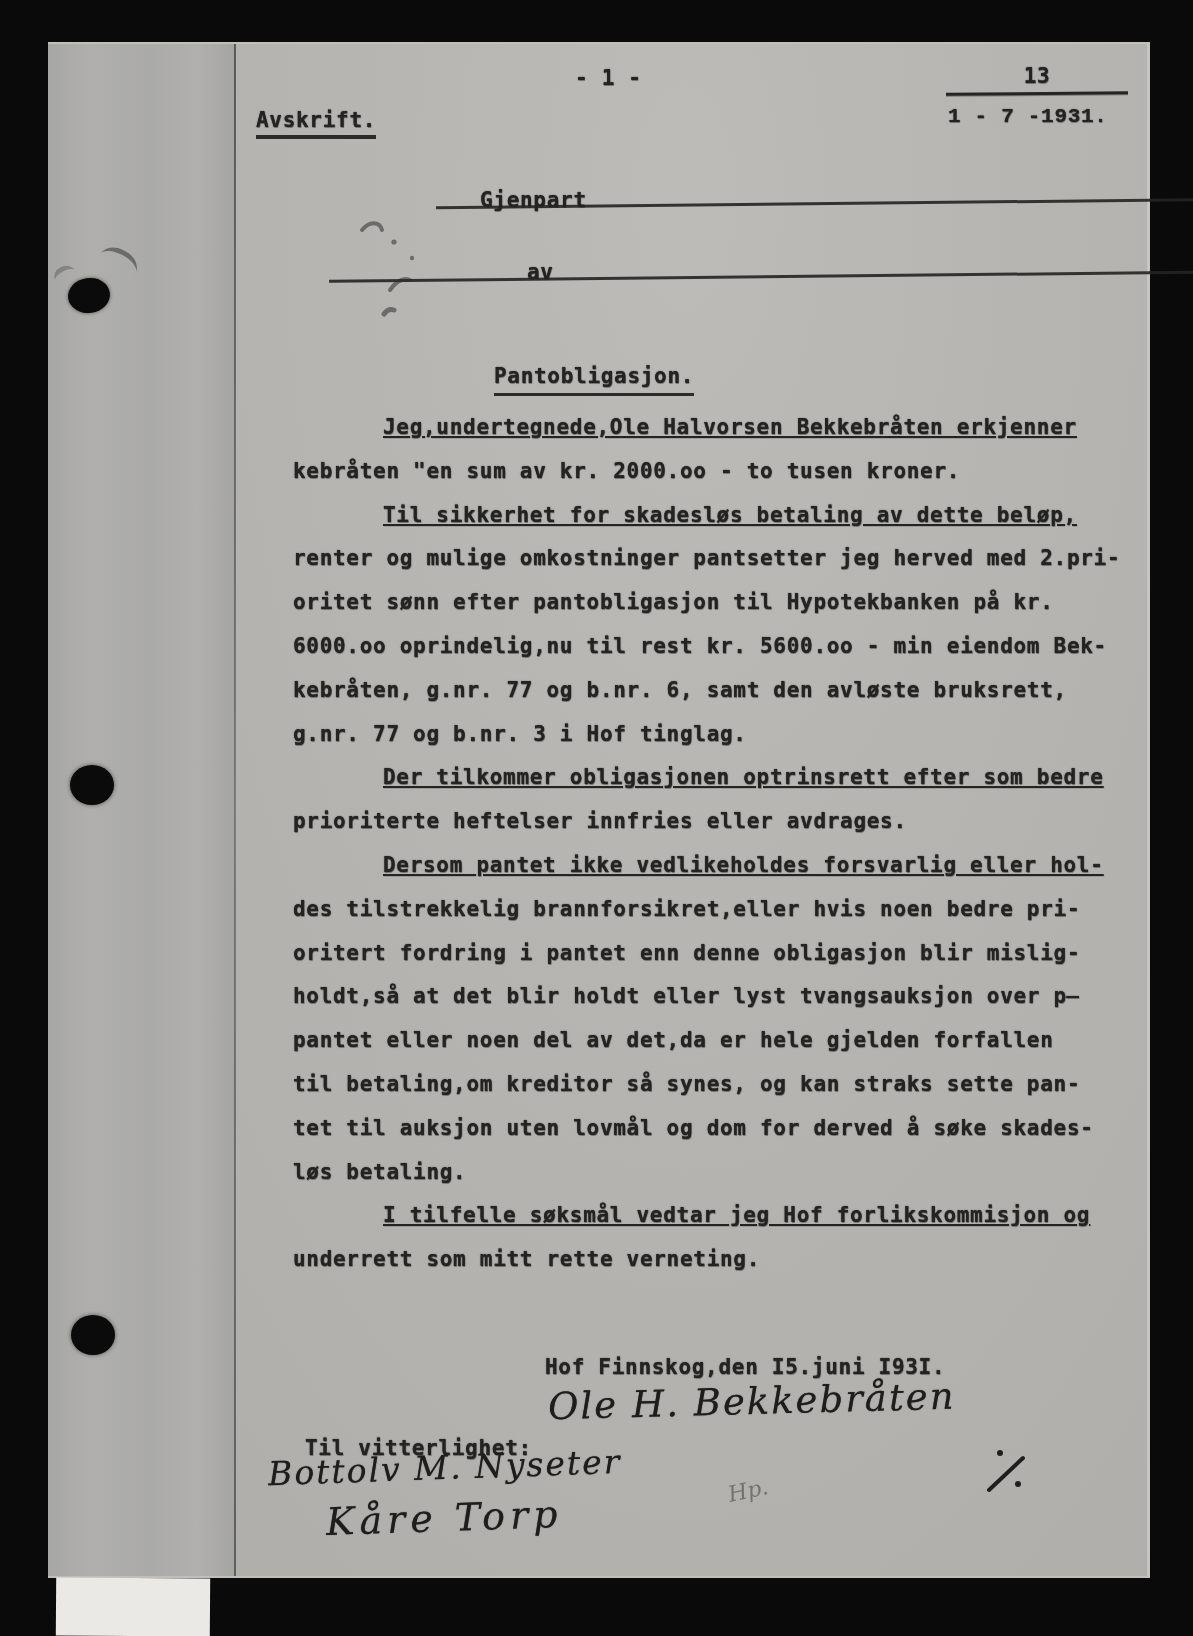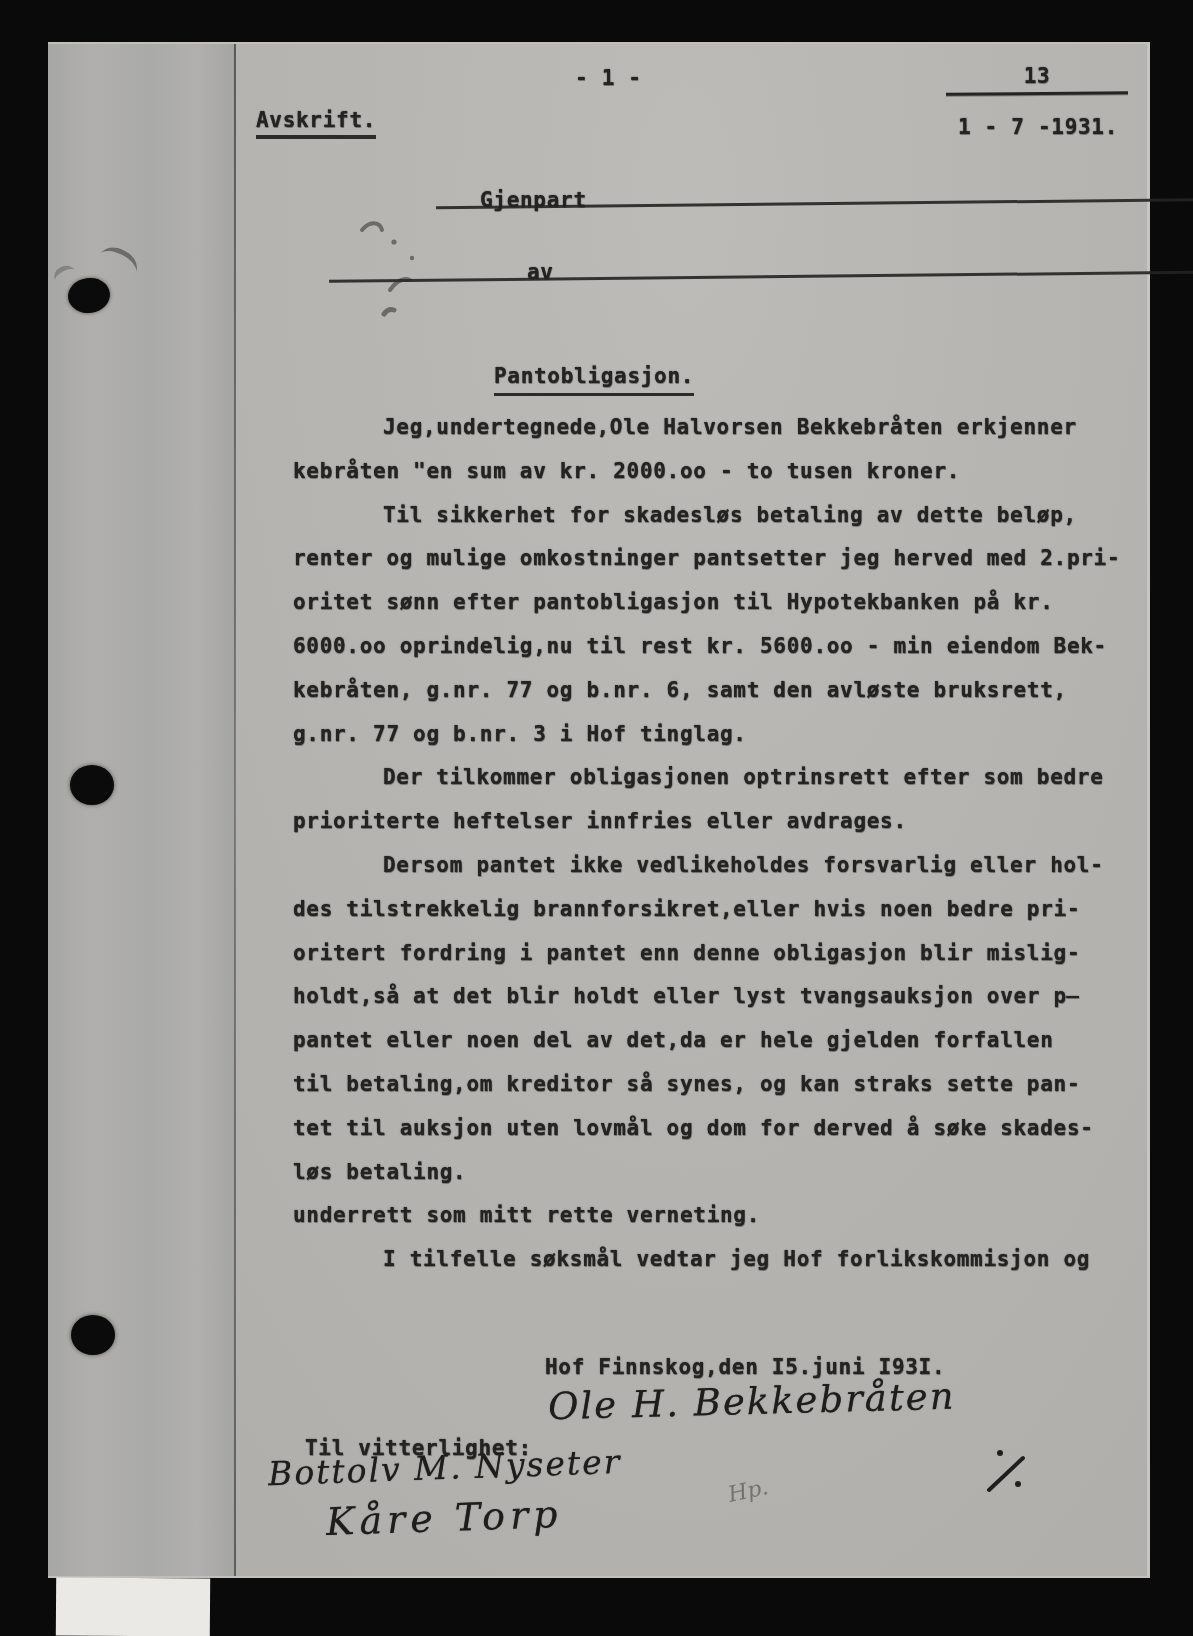--- a/index.html
+++ b/index.html
@@ -61,26 +61,26 @@
   }
   .strike-wide::after{left:-18%;right:-18%;}
 
   
   .journal{position:absolute;left:898px;top:20px;width:182px;text-align:center;}
   .journal .num{display:block;}
   .journal .rule{
     margin-top:4px;height:3px;background:#242422;transform:rotate(-.5deg);
     box-shadow:0 1px 0 rgba(35,35,33,.4);
   }
-  .journal .date{display:block;margin-top:20px;text-align:center;padding-left:2px;}
+  .journal .date{display:block;margin-top:10px;text-align:left;padding-left:2px;font-family:Liberation Mono, monospace;}
 
   
   .body-block{position:absolute;left:245px;top:362px;width:880px;}
   .bline{height:43.8px;line-height:43.8px;}
-  .bline.ind{padding-left:90px;}
+  .bline.ind{padding-left:90px;text-decoration:underline;}
 
   
   .hand{
     position:absolute;
     font-family:"DejaVu Serif","Liberation Serif",serif;
     font-style:italic;
     color:#1d1d1b;
     white-space:nowrap;
     text-shadow:0 0 1px rgba(25,25,23,.7);
   }
@@ -150,22 +150,22 @@
         <div class="bline ind">Der tilkommer obligasjonen optrinsrett efter som bedre</div>
         <div class="bline">prioriterte heftelser innfries eller avdrages.</div>
         <div class="bline ind">Dersom pantet ikke vedlikeholdes forsvarlig eller hol-</div>
         <div class="bline">des tilstrekkelig brannforsikret,eller hvis noen bedre pri-</div>
         <div class="bline">oritert fordring i pantet enn denne obligasjon blir mislig-</div>
         <div class="bline">holdt,så at det blir holdt eller lyst tvangsauksjon over p̶</div>
         <div class="bline">pantet eller noen del av det,da er hele gjelden forfallen</div>
         <div class="bline">til betaling,om kreditor så synes, og kan straks sette pan-</div>
         <div class="bline">tet til auksjon uten lovmål og dom for derved å søke skades-</div>
         <div class="bline">løs betaling.</div>
+        <div class="bline ind">I tilfelle søksmål vedtar jeg Hof forlikskommisjon og</div>
         <div class="bline">underrett som mitt rette verneting.</div>
-        <div class="bline ind">I tilfelle søksmål vedtar jeg Hof forlikskommisjon og</div>
       </div>
 
     <div class="typed" style="left:497px;top:1311px;">Hof Finnskog,den I5.juni I93I.</div>
 
     <div class="hand sig-main" style="left:500px;top:1336px;">Ole H. Bekkebråten</div>
 
     <div class="typed" style="left:257px;top:1380px;margin-top:12px;">Til vitterlighet:</div>
 
     <div class="hand sig-w1" style="left:220px;top:1404px;">Bottolv M. Nyseter</div>
 

